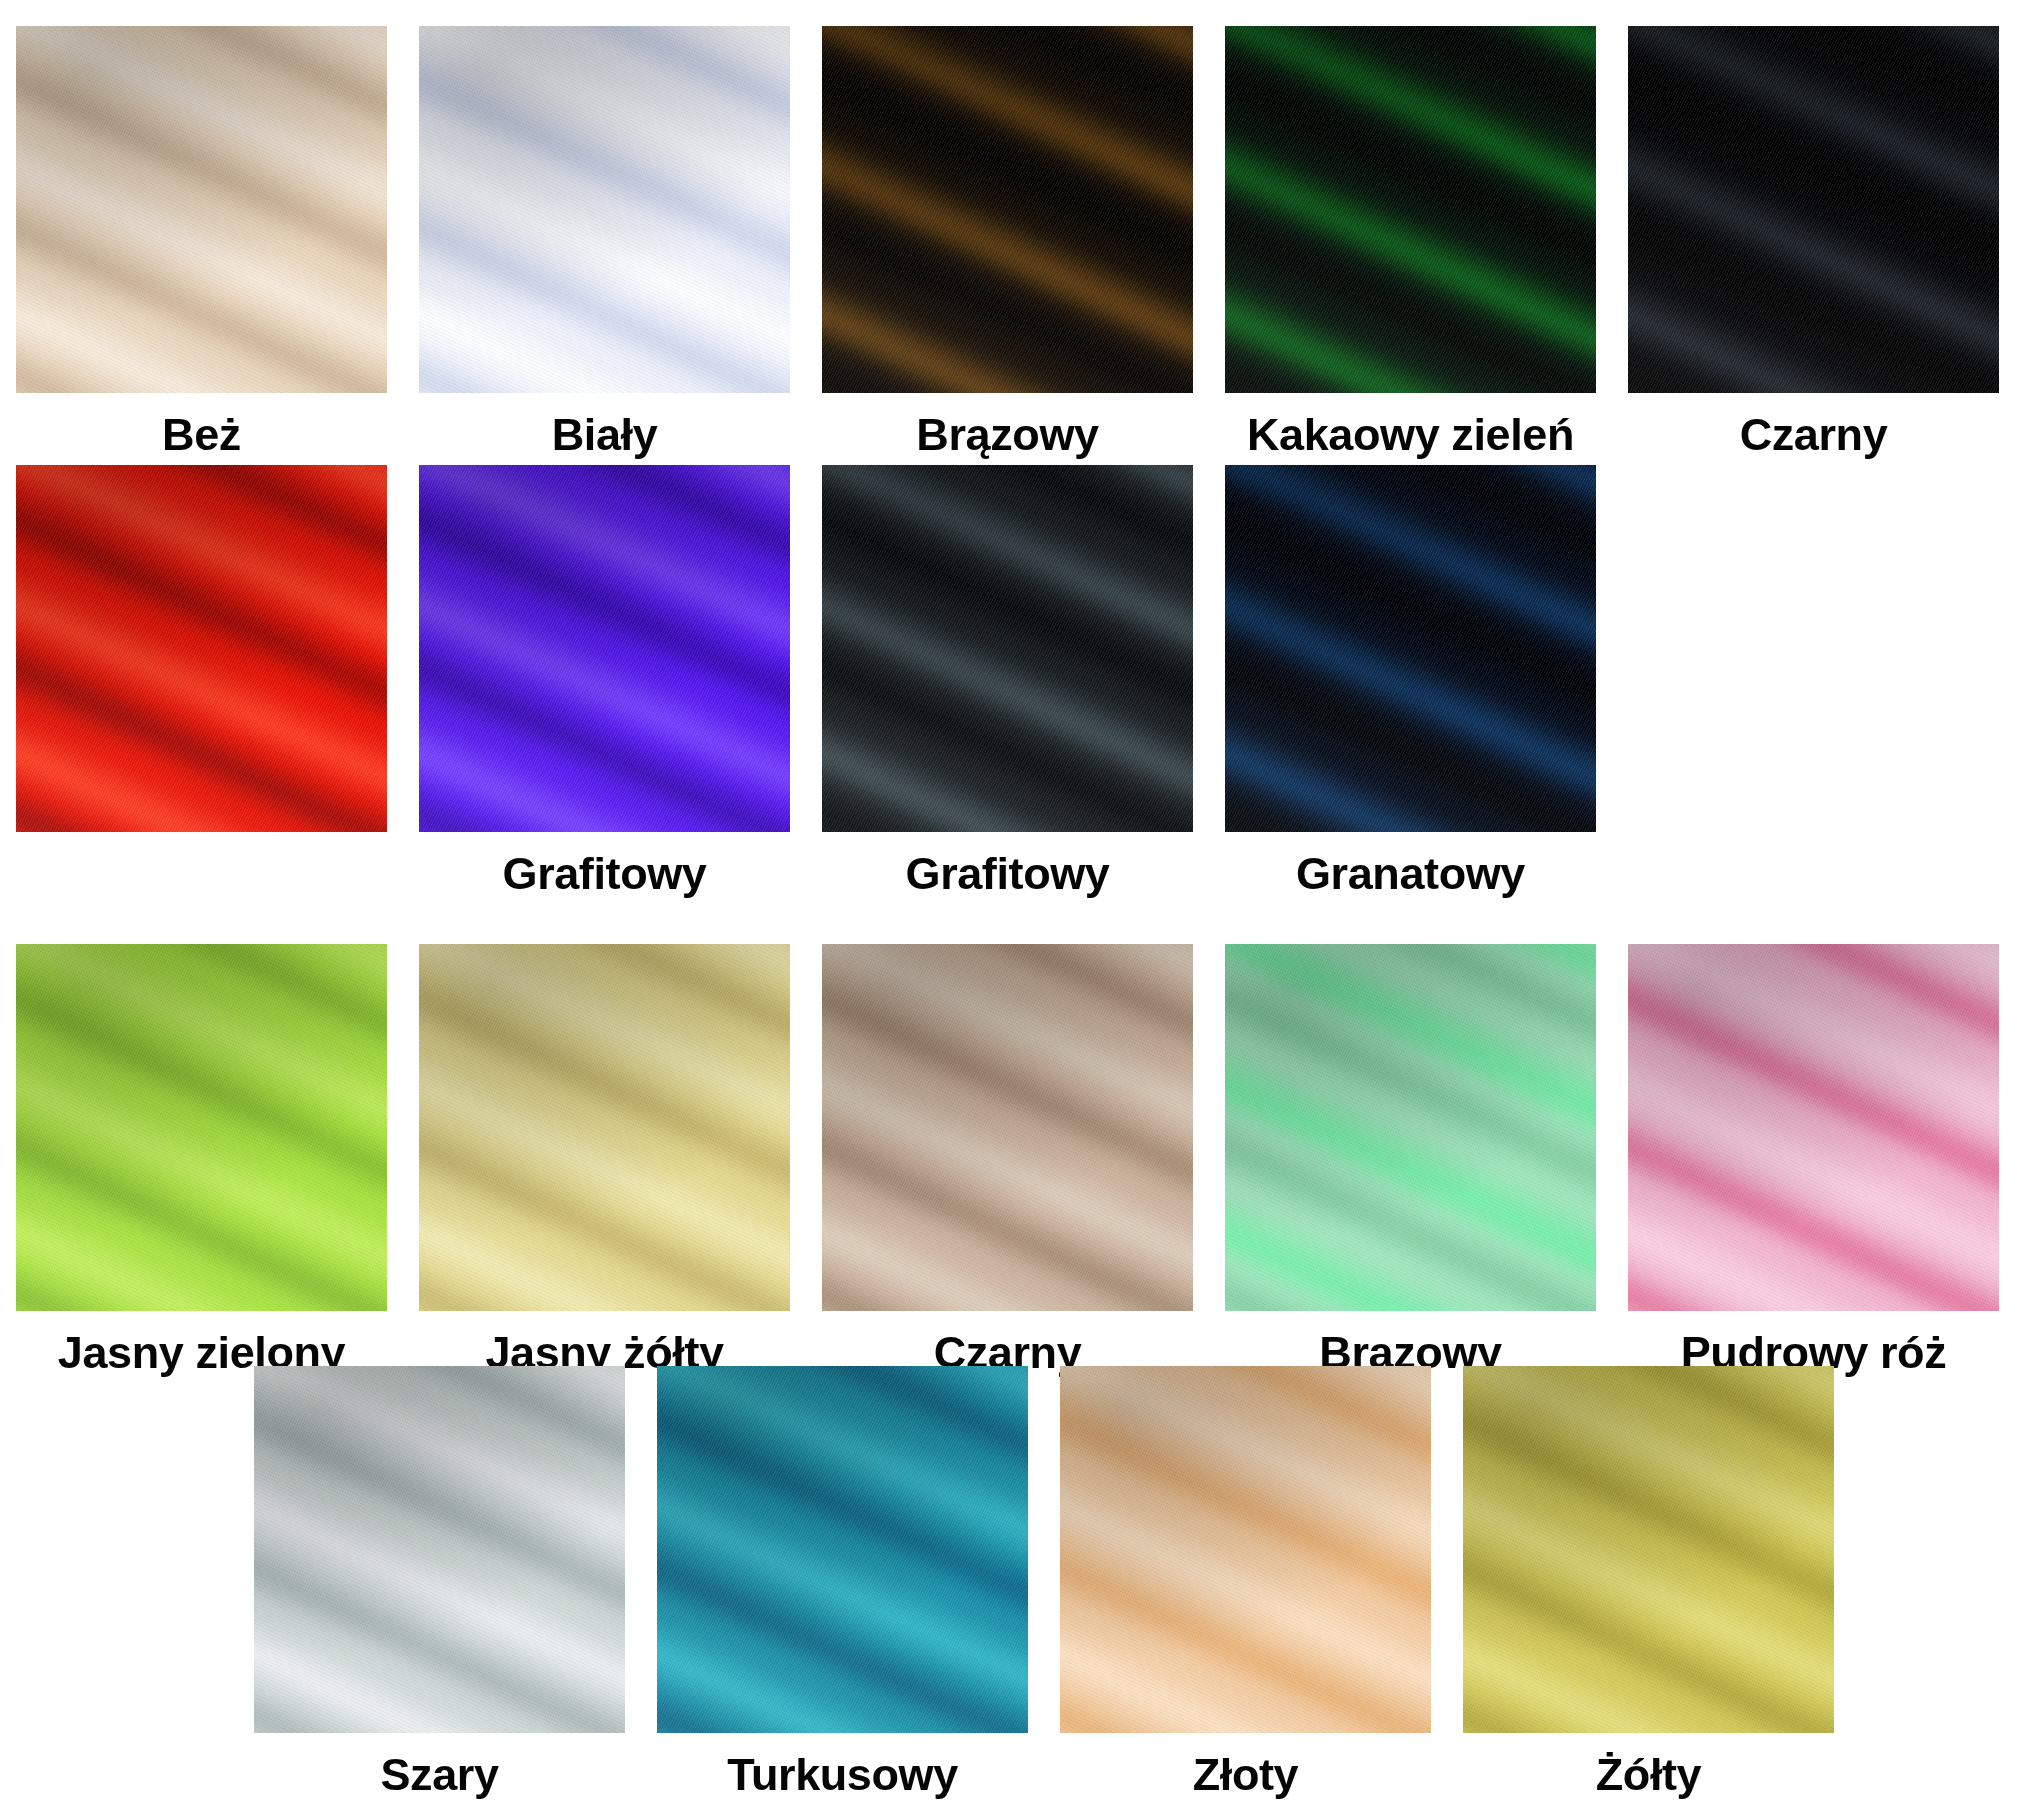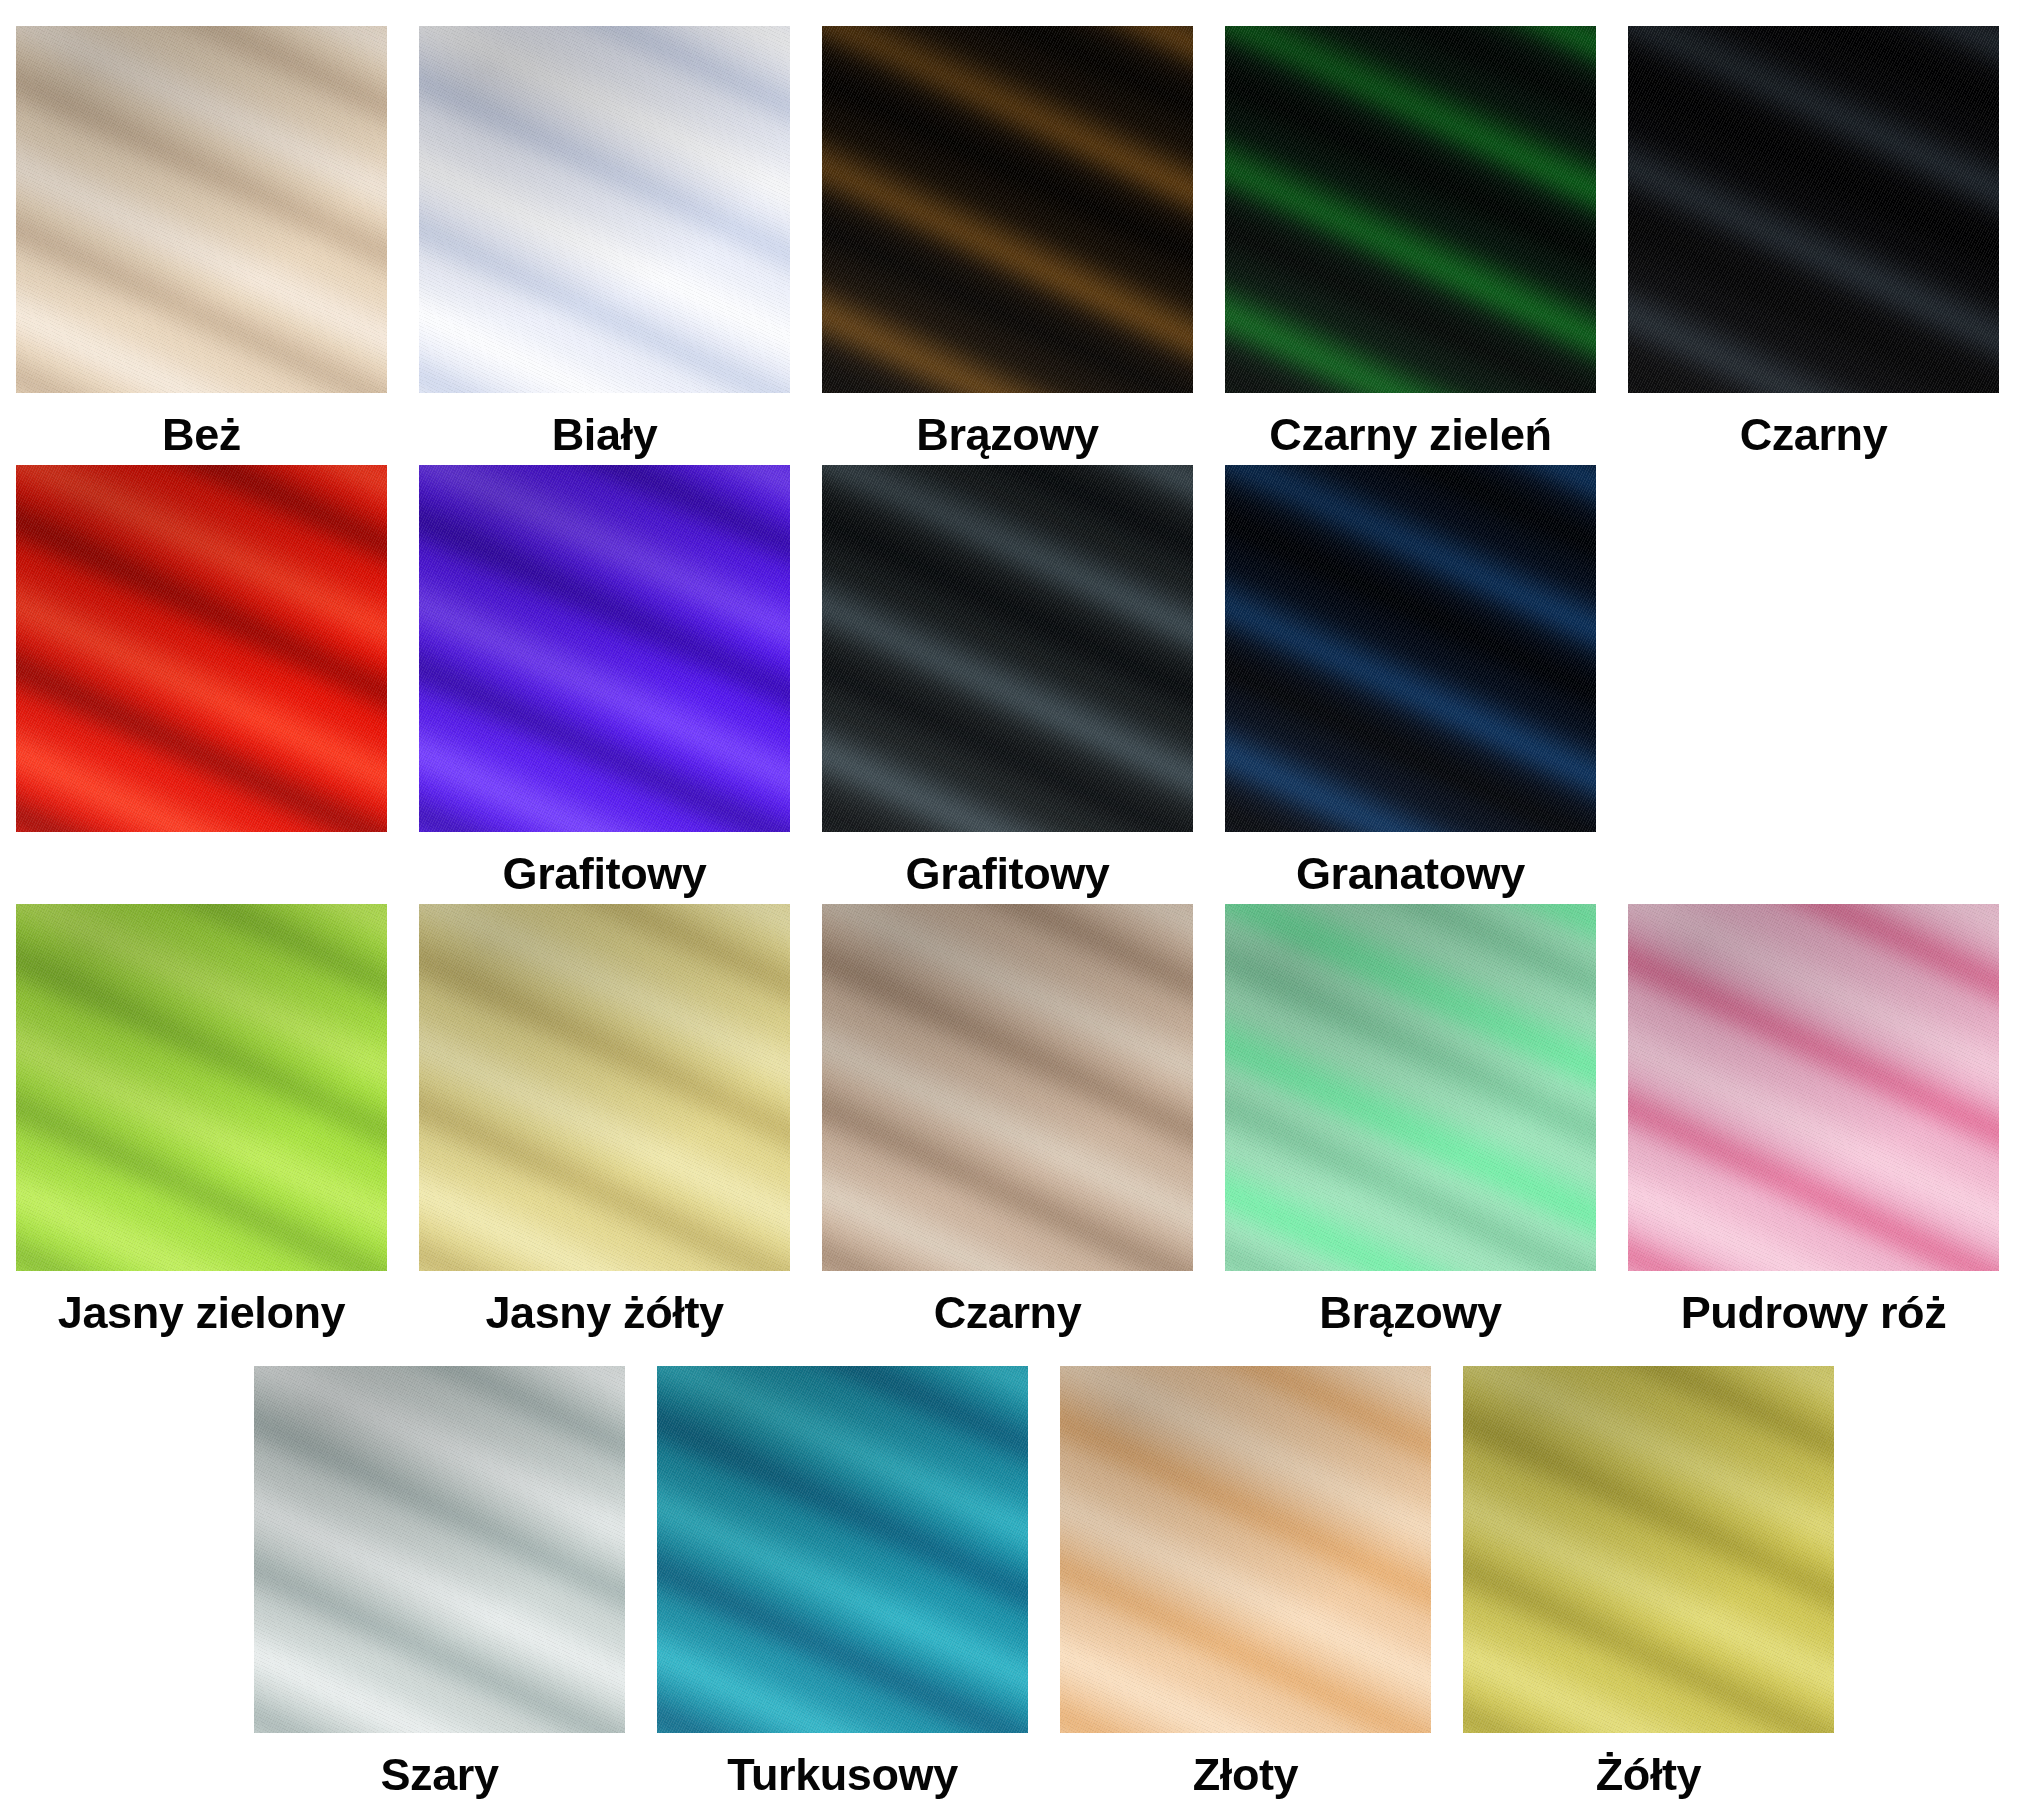--- a/index.html
+++ b/index.html
@@ -87,21 +87,21 @@
     font-weight: bold;
     color: #050505;
     text-align: center;
     white-space: nowrap;
     letter-spacing: -0.4px;
   }
 
   
   #row-1 { top: 26px; }
   #row-2 { top: 465px; }
-  #row-3 { top: 904px; }
+  #row-3 { top: 944px; }
   #row-4 { top: 1366px; left: 238px; width: 1612px; }
 </style>
 </head>
 <body>
 
 <div id="swatch-board">
 
   <div class="swatch-row" id="row-1">
       <div class="swatch-cell">
         <div class="swatch-tile">
@@ -130,21 +130,21 @@
         </div>
         <div class="swatch-label">Brązowy</div>
       </div>
       <div class="swatch-cell">
         <div class="swatch-tile">
           <div class="tile-base" style="background: rgb(4, 18, 10);"></div>
           <div class="tile-folds" style="background: repeating-linear-gradient(25deg, rgba(0, 0, 0, 0) 0px, rgba(0, 0, 0, 0.85) 27px, rgba(0, 0, 0, 0) 56px, rgba(13, 107, 28, 0.95) 83px, rgba(0, 0, 0, 0) 120px, rgba(0, 0, 0, 0) 134px); filter: blur(7.2px);"></div>
           <div class="tile-shade"></div>
           <div class="tile-grain"></div>
         </div>
-        <div class="swatch-label">Czarny zieleń</div>
+        <div class="swatch-label">Kakaowy zieleń</div>
       </div>
       <div class="swatch-cell">
         <div class="swatch-tile">
           <div class="tile-base" style="background: rgb(5, 5, 7);"></div>
           <div class="tile-folds" style="background: repeating-linear-gradient(25deg, rgba(0, 0, 0, 0) 0px, rgba(0, 0, 0, 0.85) 27px, rgba(0, 0, 0, 0) 56px, rgba(34, 42, 50, 0.95) 83px, rgba(0, 0, 0, 0) 120px, rgba(0, 0, 0, 0) 134px); filter: blur(7.2px);"></div>
           <div class="tile-shade"></div>
           <div class="tile-grain"></div>
         </div>
         <div class="swatch-label">Czarny</div>
       </div>

